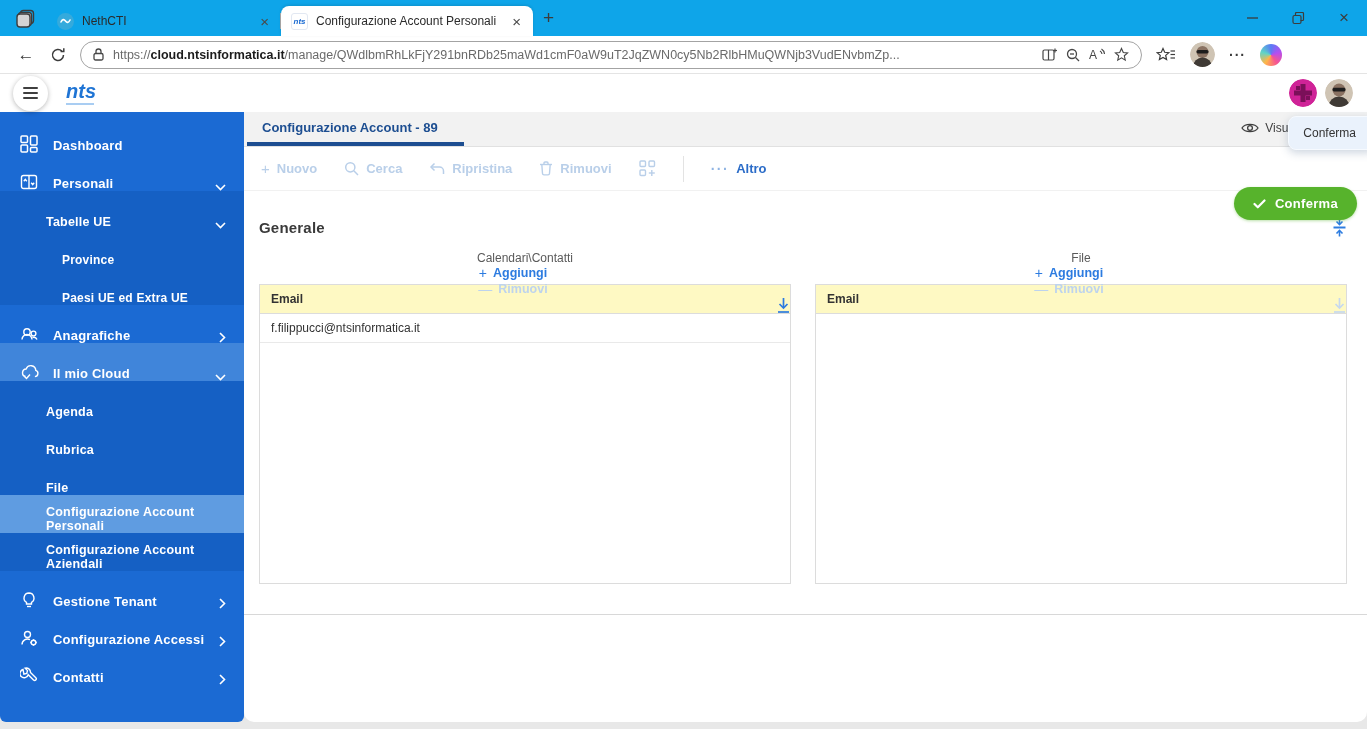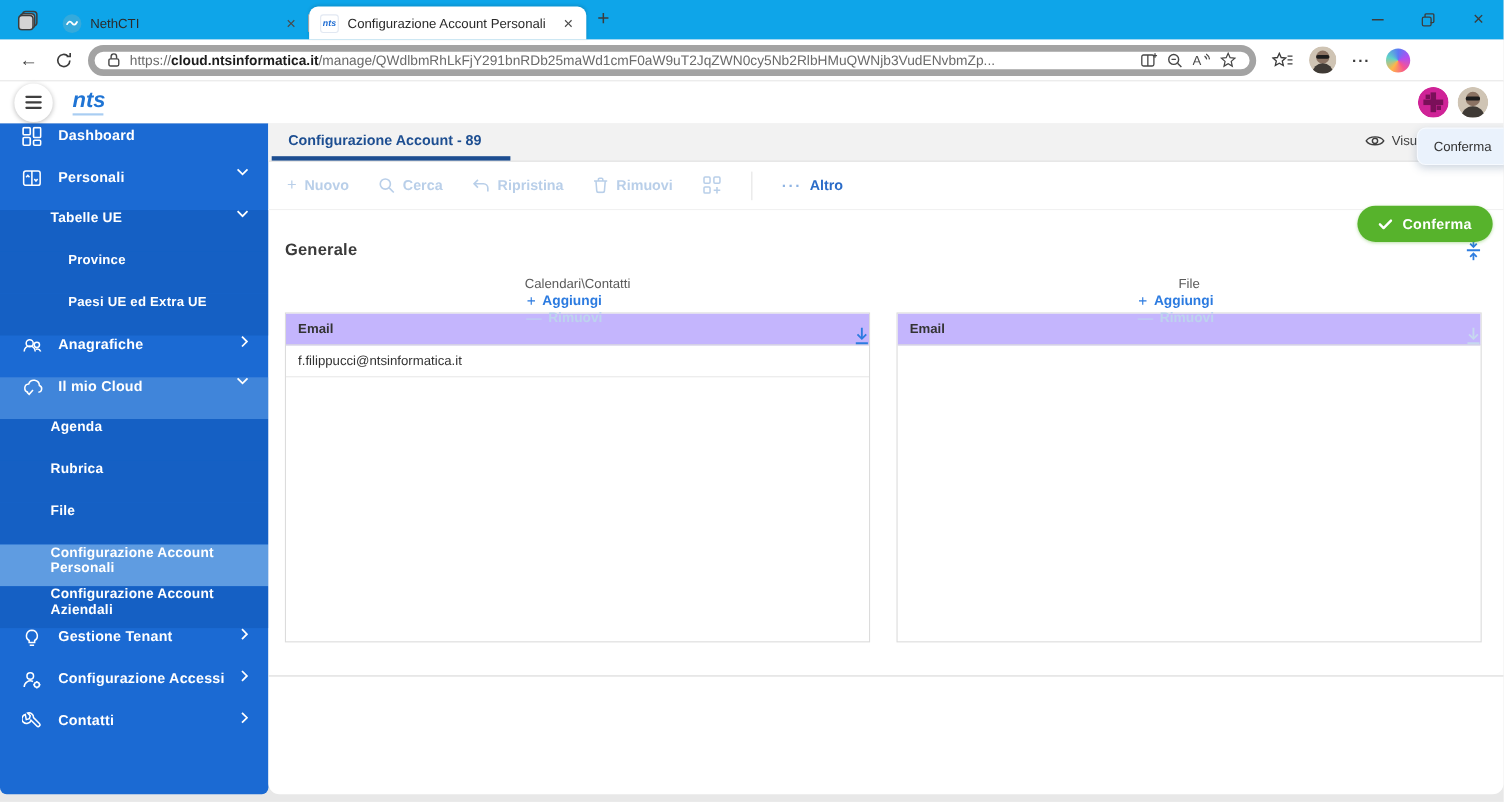--- a/index.html
+++ b/index.html
@@ -19,42 +19,42 @@
   .fav-nethcti { width:17px; height:17px; border-radius:50%; background:#35aadc; display:flex; align-items:center; justify-content:center; flex:none; }
   .fav-nts { width:17px; height:17px; border-radius:3px; background:#fff; border:1px solid #e2e8f2; color:#1a6ad2; font:italic 800 8px "Liberation Sans",sans-serif; display:flex; align-items:center; justify-content:center; flex:none; }
   .newtab { align-self:center; font-size:19px; color:#3c3c3c; margin:0 0 0 10px; cursor:pointer; }
   .tb-spacer { flex:1; }
   .wctrl { height:36px; width:46px; display:flex; align-items:center; justify-content:center; color:#3c3c3c; cursor:pointer; }
   .wctrl.close-w { font-size:17px; }
 
   
   .navbar { height:38px; background:#fff; display:flex; align-items:center; padding:0 10px; border-bottom:1px solid #e4e4e4; }
   .nav-ico { width:32px; display:flex; justify-content:center; color:#3c3c3c; font-size:17px; cursor:pointer; flex:none; }
-  .url-pill { height:28px; flex:1; max-width:1062px; margin:0 6px 0 6px; border:6px solid #a3a3a3; border-radius:14px; display:flex; align-items:center; padding:0 12px; gap:9px; background:#fff; }
+  .url-pill { height:28px; flex:1; max-width:1062px; margin:0 6px 0 6px; border:1px solid #a3a3a3; border-radius:14px; display:flex; align-items:center; padding:0 12px; gap:9px; background:#fff; }
   .url-text { font-size:12.5px; color:#6a6a6a; white-space:nowrap; overflow:hidden; flex:1; }
   .url-text b { color:#1c1c1c; }
   .pill-ico { color:#474747; flex:none; cursor:pointer; }
   .after-pill { display:flex; align-items:center; gap:14px; margin-left:8px; }
   .dots { font-weight:700; color:#3c3c3c; letter-spacing:1px; font-size:14px; cursor:pointer; }
   .copilot { width:22px; height:22px; border-radius:50%; background:conic-gradient(#5a7bf5,#b44ef0,#f75590,#ffb648,#5fd4c8,#5a7bf5); cursor:pointer; }
   .b-avatar { width:25px; height:25px; border-radius:50%; overflow:hidden; flex:none; cursor:pointer; }
 
   
   .app-header { height:38px; background:#fff; display:flex; align-items:center; position:relative; }
   .hamburger { width:35px; height:35px; border-radius:50%; background:#fff; box-shadow:0 1px 5px rgba(0,0,0,.28); display:flex; flex-direction:column; align-items:center; justify-content:center; gap:3px; margin-left:13px; cursor:pointer; z-index:2; }
   .hamburger i { display:block; width:15px; height:2px; background:#3f3f3f; border-radius:1px; }
   .nts-logo { margin-left:18px; color:#1f74d4; font:italic 800 20px "Liberation Sans",sans-serif; line-height:1; }
   .nts-logo::after { content:""; display:block; height:2px; width:28px; background:#a9cdf2; margin-top:2px; }
   .hdr-avatars { position:absolute; right:14px; top:5px; display:flex; gap:8px; }
   .hdr-avatar { width:28px; height:28px; border-radius:50%; overflow:hidden; cursor:pointer; }
 
   
   .app-body { display:flex; align-items:flex-start; height:617px; }
   .sidebar { width:244px; height:610px; background:#1b6ad3; border-radius:0 0 6px 6px; padding-top:3px; flex:none; }
-  .sb-item { height:38px; display:flex; align-items:flex-start; color:#fff; padding-left:20px; cursor:pointer; font-weight:700; font-size:13px; letter-spacing:.2px; }
+  .sb-item { height:38px; display:flex; align-items:flex-end; color:#fff; padding-left:20px; cursor:pointer; font-weight:700; font-size:13px; letter-spacing:.2px; }
   .sb-item .sb-ico { width:20px; margin-right:13px; flex:none; }
   .sb-item.l1 { padding-left:46px; font-size:12.5px; }
   .sb-item.l2 { padding-left:62px; font-size:12px; }
   .sb-item .chev { margin-left:auto; margin-right:18px; }
   .sb-item.groupbg { background:#1560c4; }
   .sb-item.parent-open { background:#4085da; }
   .sb-item.selected { background:#5f9ce1; }
 
   
   .main { flex:1; height:610px; background:#fff; border-radius:0 0 10px 10px; position:relative; display:flex; flex-direction:column; }
@@ -79,21 +79,21 @@
   .panel-toolbar { height:30px; display:flex; align-items:center;flex-direction:column; }
   .panel-label { font-size:12px; color:#5a5a5a; }
   .p-sep { width:1px; height:20px; background:#dcdcdc; margin:0 14px; }
   .p-btn { display:flex; align-items:center; gap:6px; font-size:12.5px; font-weight:700; margin-right:24px; cursor:pointer; }
   .p-btn.on { color:#2c7be0; }
   .p-btn.off { color:#bdd3ee; cursor:default; }
   .p-btn .sym { font-size:14px; font-weight:400; }
   .p-dl { margin-left:auto; cursor:pointer; }
   .p-dl.on { color:#2c7be0; } .p-dl.off { color:#c6d8ef; }
   .grid { margin-top:3px; border:1px solid #dcdcdc; height:300px; background:#fff; overflow:hidden; }
-  .grid-header { height:29px; line-height:28px; background:#c4b5fd; border-bottom:1px solid #dcdcdc; font-size:12px; font-weight:700; color:#333; padding-left:11px; }
+  .grid-header { height:29px; line-height:28px; background:#fef9c3; border-bottom:1px solid #dcdcdc; font-size:12px; font-weight:700; color:#333; padding-left:11px; }
   .grid-row { height:29px; line-height:28px; border-bottom:1px solid #e9e9e9; font-size:12px; color:#333; padding-left:11px; cursor:pointer; }
   .bottom-divider { margin:30px -20px 0 -15px; border-top:1px solid #d8d8d8; }
 </style>
 </head>
 <body>
 
 <div class="titlebar">
   <span class="ws-btn">
     <svg width="19" height="19" viewBox="0 0 19 19" fill="none" stroke="#3c3c3c" stroke-width="1.4">
       <rect x="4.5" y="1.5" width="13" height="13" rx="3"></rect>

